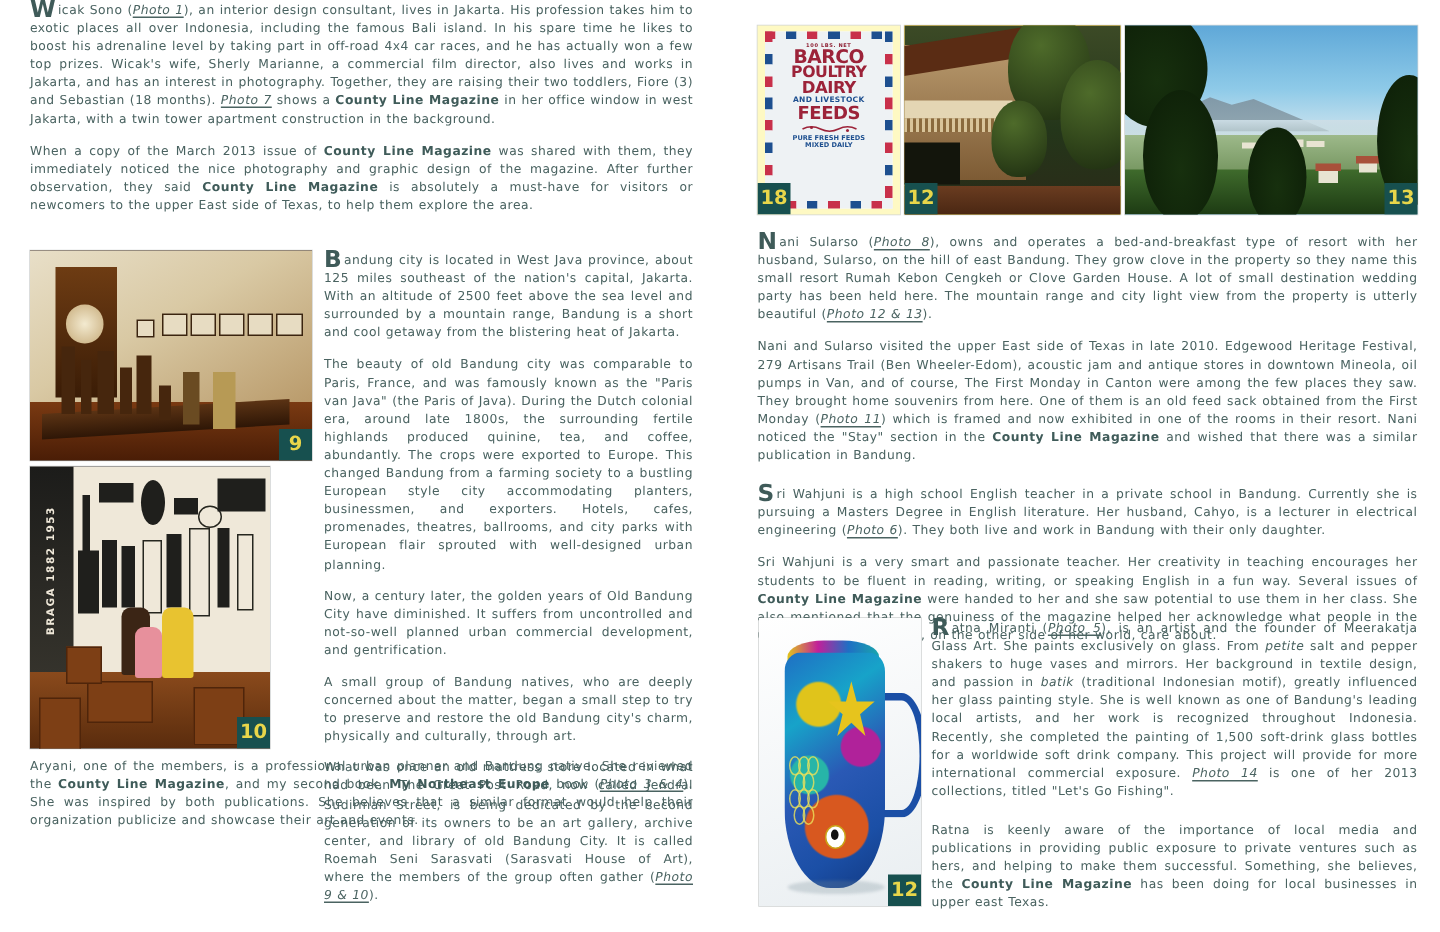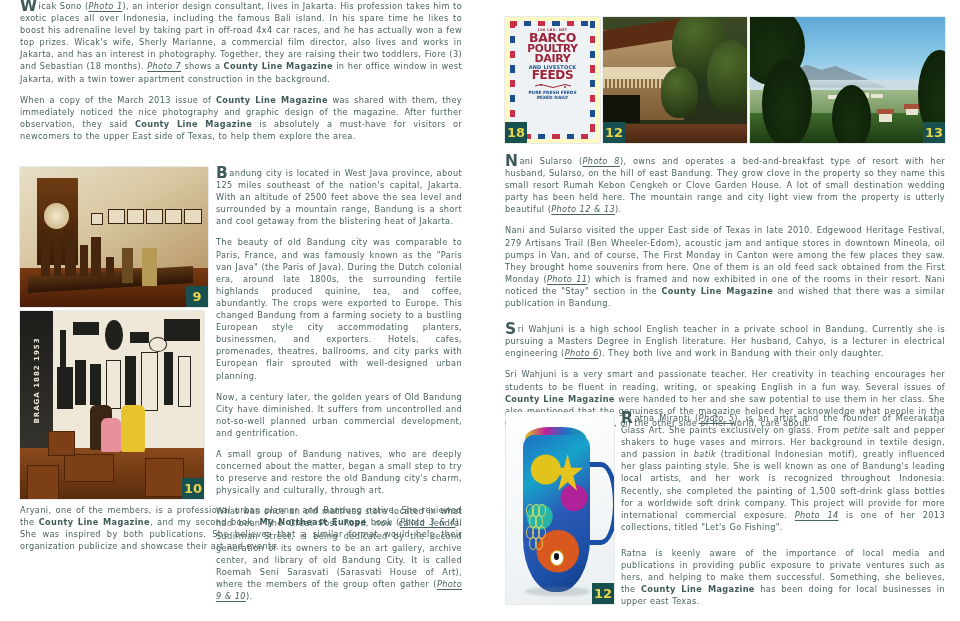--- a/index.html
+++ b/index.html
@@ -91,21 +91,21 @@
   #p9plinth { position:absolute; left:4%; bottom:14%; width:88%; height:12%;
               background: linear-gradient(180deg,#5b3314,#2e1606); transform: skewY(-3.5deg); }
   #p9arch   { position:absolute; left:9%; top:8%; width:22%; height:62%;
               background: linear-gradient(180deg,#6e3c13,#3a1c06); }
   #p9disc   { position:absolute; left:13%; top:26%; width:13%; height:18%;
               border-radius:50%; background: radial-gradient(circle,#f3ead0,#c5a977); }
   .p9fig { position:absolute; bottom:22%; background:#46260d; }
   .p9frm { position:absolute; top:30%; width:8%; height:9%;
            background:#e7dcc2; border:1.2px solid #3b240f; }
   
-  #photo10 { left: 20px; top: 311px; width: 160px; height: 188px; background: #404040; padding-left: 24px; }
+  #photo10 { left: 20px; top: 311px; width: 160px; height: 188px; background: #404040; }
   #p10mural { position:absolute; left:0; top:0; width:100%; height:74%;
               background:#efe8d9; }
   #p10dark  { position:absolute; left:0; top:0; width:18%; height:74%;
               background: linear-gradient(180deg,#1c1c1a,#35332c); }
   #p10text  { position:absolute; left:2%; top:6%; width:14%; height:62%;
               color:#efe8d9; font-size:7px; font-weight:700; letter-spacing:1px;
               writing-mode: vertical-rl; transform: rotate(180deg);
               display:flex; align-items:center; justify-content:center; }
   .p10sil { position:absolute; background:#1f1f1c; }
   .p10out { position:absolute; border:1.4px solid #26261f; background:transparent; }

